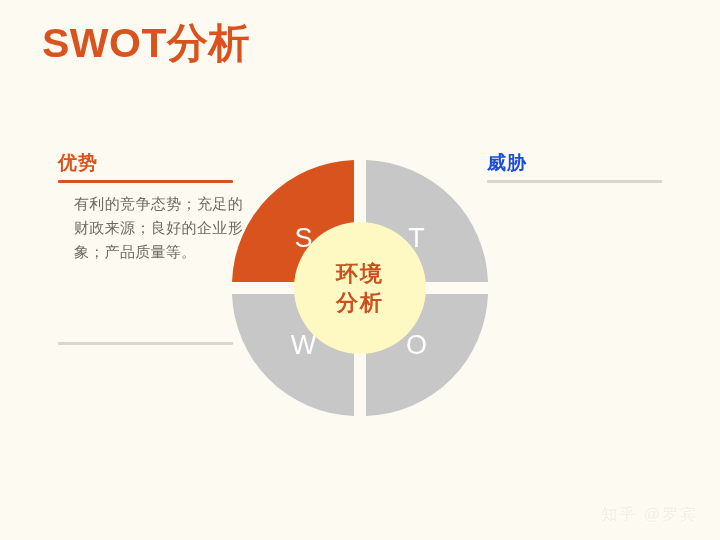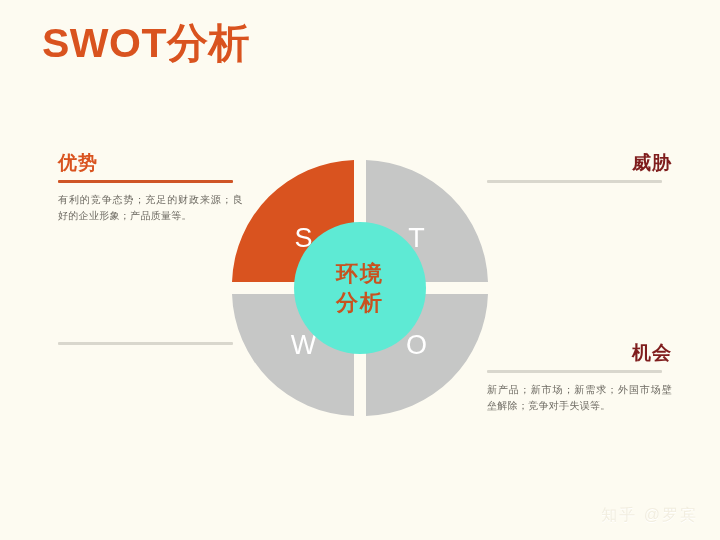--- a/index.html
+++ b/index.html
@@ -47,37 +47,38 @@
   .q-br { top: 342px; }
 
   .quad-head {
     font-size: 19px;
     font-weight: bold;
     line-height: 1.2;
     margin: 0 0 5px 0;
     letter-spacing: 1px;
   }
   .quad-head.accent { color: #d9531f; }
-  .quad-head.muted  { color: #7f1d1d; text-align: right; }
+  .quad-head.muted  { color: #1d4ed8; }
 
   .quad-rule {
     height: 3px;
     width: 175px;
     margin-bottom: 9px;
     border-radius: 1px;
   }
   .quad-rule.accent { background: #cf5526; }
   .quad-rule.muted  { background: #d9d7cd; }
 
   .quad-body {
-    font-size: 10px;
+    font-size: 15px;
     line-height: 1.62;
     color: #6d6a62;
     letter-spacing: 0.3px;
     text-align: justify;
+    margin-left: 16px;
   }
 
   
   .donut-wrap {
     position: absolute;
     left: 232px;
     top: 160px;
     width: 256px;
     height: 256px;
   }
@@ -94,21 +95,21 @@
 
   .hub {
     position: absolute;
     left: 50%;
     top: 50%;
     width: 132px;
     height: 132px;
     margin-left: -66px;
     margin-top: -66px;
     border-radius: 50%;
-    background: #5eead4;
+    background: #fef9c3;
     display: flex;
     flex-direction: column;
     align-items: center;
     justify-content: center;
   }
   .hub-line {
     font-size: 22px;
     font-weight: bold;
     color: #c8521f;
     line-height: 1.32;
@@ -142,25 +143,20 @@
 
   <div class="quad quad-right q-tr">
     <div class="quad-head muted">威胁</div>
     <div class="quad-rule muted"></div>
   </div>
 
   <div class="quad quad-left q-bl">
     <div class="quad-rule muted"></div>
   </div>
 
-  <div class="quad quad-right q-br">
-    <div class="quad-head muted">机会</div>
-    <div class="quad-rule muted"></div>
-    <div class="quad-body">新产品；新市场；新需求；外国市场壁垒解除；竞争对手失误等。</div>
-  </div>
 
   <div class="donut-wrap">
     <svg class="donut-svg" width="256" height="256" viewBox="0 0 256 256">
 
       <g>
         <path id="seg-s" d="M 124 128 L 124 2 A 126 126 0 0 0 2 124 L 128 124 Z" transform="translate(-2,-2)" fill="#d9531f"></path>
         <path id="seg-t" d="M 132 128 L 132 2 A 126 126 0 0 1 254 124 L 128 124 Z" transform="translate(2,-2)" fill="#c6c7c6"></path>
         <path id="seg-w" d="M 124 128 L 124 254 A 126 126 0 0 1 2 132 L 128 132 Z" transform="translate(-2,2)" fill="#c6c7c6"></path>
         <path id="seg-o" d="M 132 128 L 132 254 A 126 126 0 0 0 254 132 L 128 132 Z" transform="translate(2,2)" fill="#c6c7c6"></path>
       </g>

